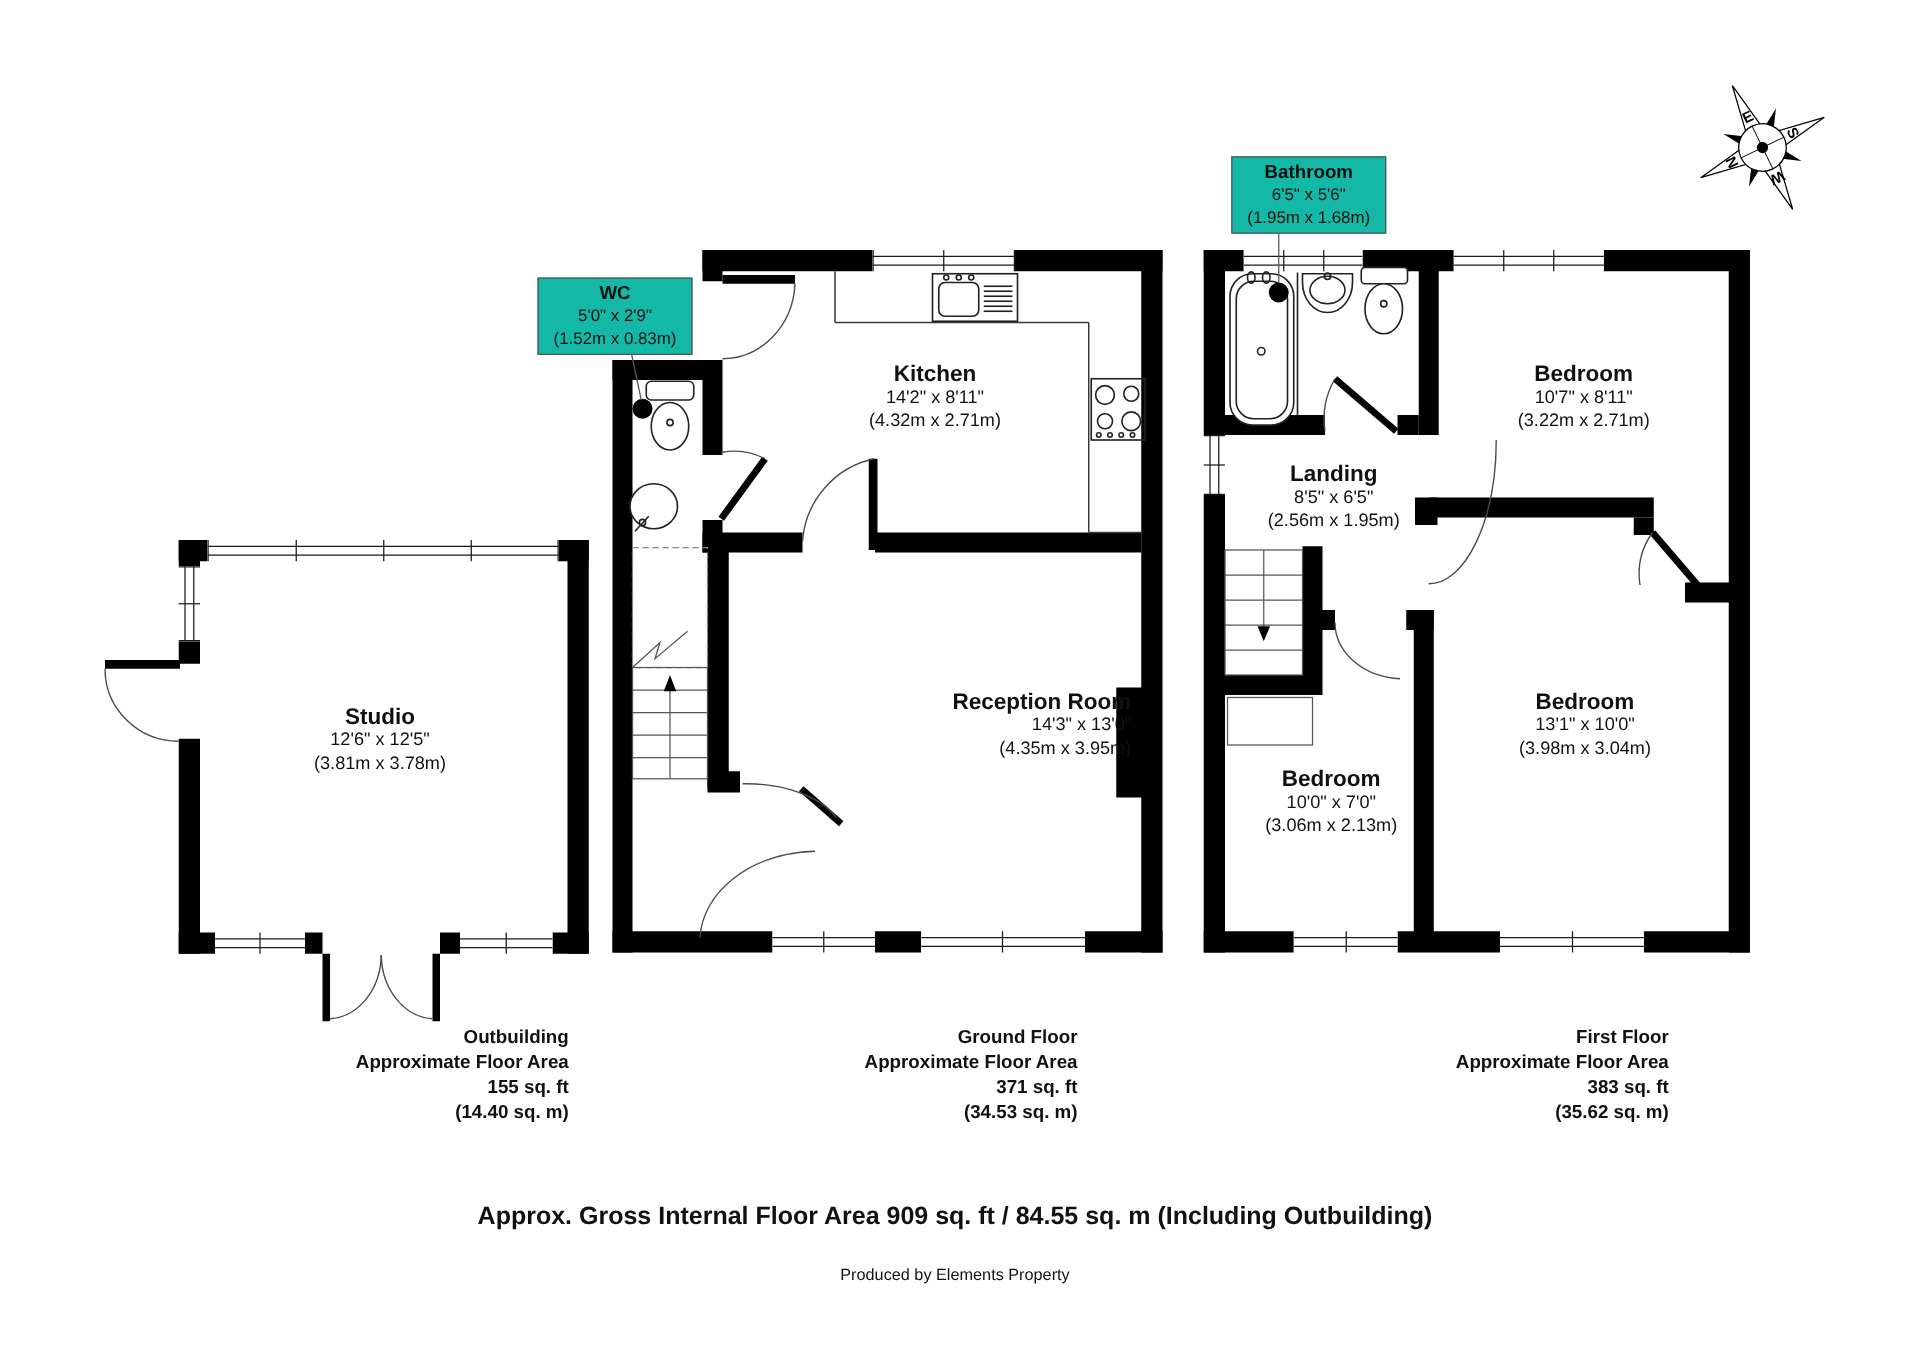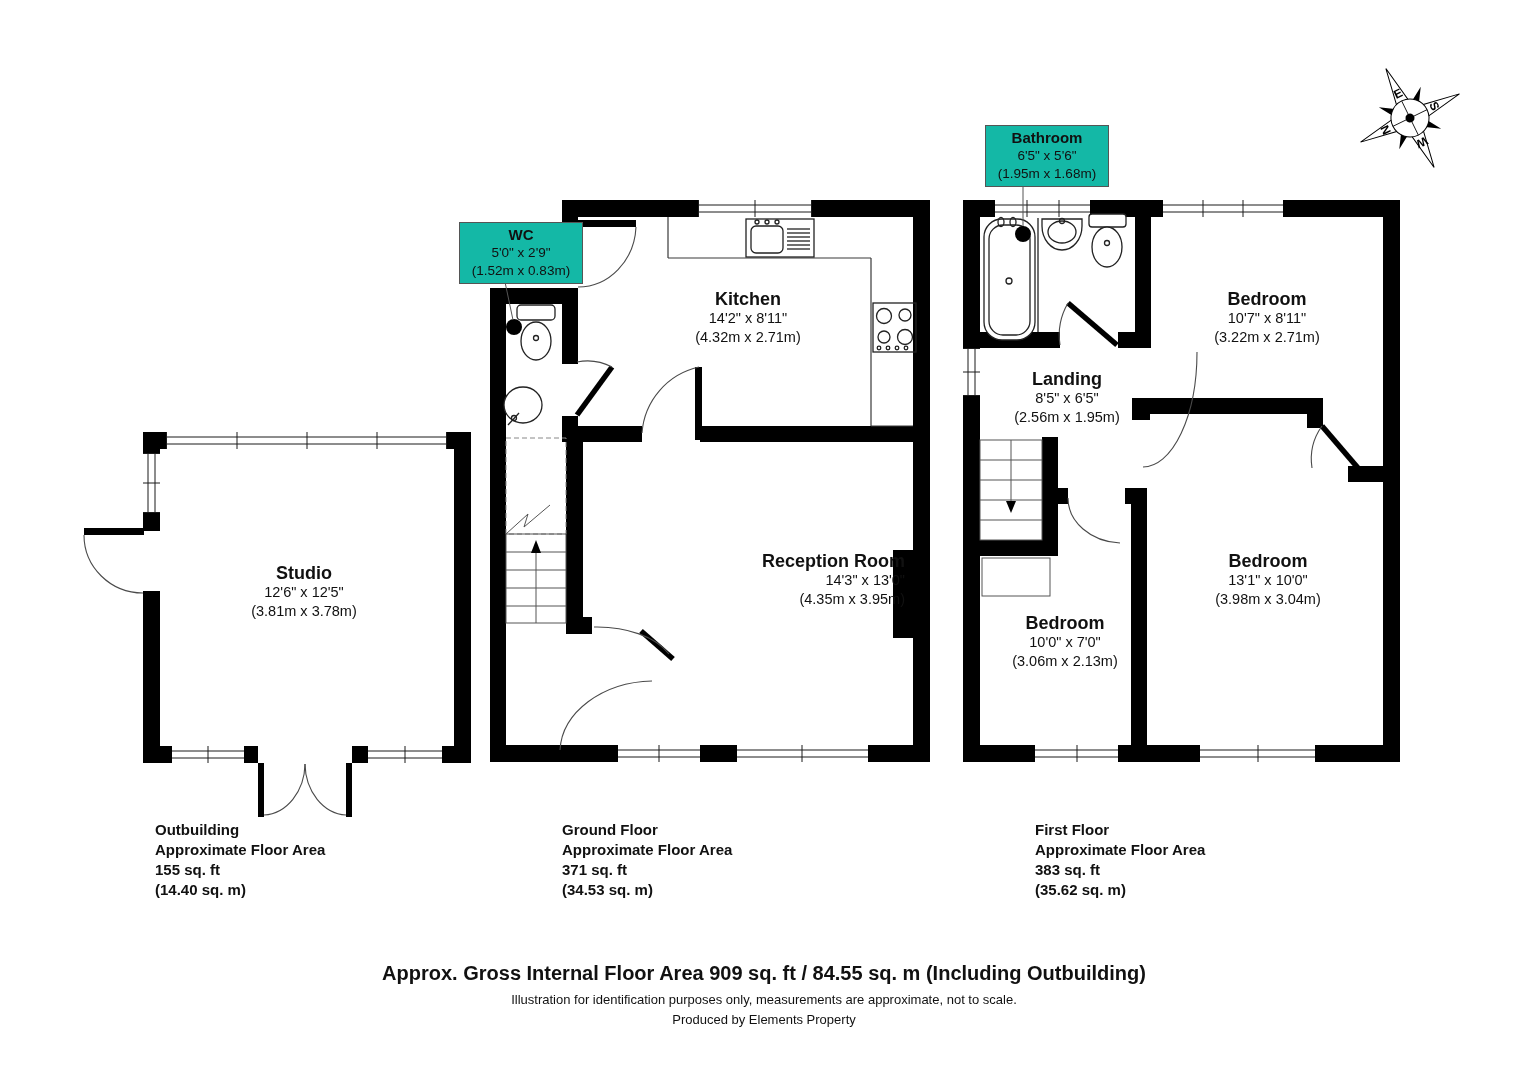--- a/index.html
+++ b/index.html
@@ -16,21 +16,21 @@
   .fixn{fill:none;stroke:#222;stroke-width:1.3;}
   .dash{fill:none;stroke:#888;stroke-width:1;stroke-dasharray:5 3;}
   .stair{fill:none;stroke:#555;stroke-width:1;}
   .ldr{stroke:#555;stroke-width:1;fill:none;}
   .blk{fill:#000;}
   .room-label{position:absolute;text-align:center;line-height:19px;font-size:14.5px;}
   .room-label .rname{display:block;font-weight:bold;font-size:18px;}
   .room-label .rdim{display:block;}
   .boxed{border:1px solid #555;background:#14b8a6;padding:3px 4px;line-height:18px;font-size:13.5px;}
   .boxed .rname{font-size:15px;}
-  .floor-summary{position:absolute;text-align:left;font-weight:bold;font-size:15px;line-height:20px;}
+  .floor-summary{position:absolute;text-align:right;font-weight:bold;font-size:15px;line-height:20px;}
   .floor-summary span{display:block;}
   .gross{position:absolute;left:0;top:962px;width:1528px;text-align:center;font-weight:bold;font-size:20px;}
   .disclaimer{position:absolute;left:0;top:992px;width:1528px;text-align:center;font-size:13px;}
   .credit{position:absolute;left:0;top:1012px;width:1528px;text-align:center;font-size:13px;}
   .compass-letter{font-size:12px;font-weight:bold;fill:#000;}
 </style>
 </head>
 <body>
 
 <div id="stage">
@@ -293,21 +293,21 @@
       <line x1="-19" y1="0" x2="19" y2="0" stroke="#000" stroke-width="0.8"></line>
       <circle cx="0" cy="0" r="4.5" fill="#000"></circle>
       <text class="compass-letter" x="0" y="-27" text-anchor="middle" dominant-baseline="central">N</text>
       <text class="compass-letter" x="0" y="0" transform="translate(27 0) rotate(90)" text-anchor="middle" dominant-baseline="central">E</text>
       <text class="compass-letter" x="0" y="0" transform="translate(0 27) rotate(180)" text-anchor="middle" dominant-baseline="central">S</text>
       <text class="compass-letter" x="0" y="0" transform="translate(-27 0) rotate(270)" text-anchor="middle" dominant-baseline="central">W</text>
     </g>
   </g>
 </svg>
 
-<div class="room-label boxed" style="left:430px;top:222px;width:114px;margin-left:29px;">
+<div class="room-label boxed" style="left:430px;top:222px;width:114px;">
   <span class="rname">WC</span>
   <span class="rdim">5'0" x 2'9"</span>
   <span class="rdim">(1.52m x 0.83m)</span>
 </div>
 
 <div class="room-label boxed" style="left:985px;top:125px;width:114px;">
   <span class="rname">Bathroom</span>
   <span class="rdim">6'5" x 5'6"</span>
   <span class="rdim">(1.95m x 1.68m)</span>
 </div>
@@ -369,16 +369,15 @@
 </div>
 
 <div class="floor-summary" style="left:1035px;top:820px;width:300px;">
   <span>First Floor</span>
   <span>Approximate Floor Area</span>
   <span>383 sq. ft</span>
   <span>(35.62 sq. m)</span>
 </div>
 
 <div class="gross">Approx. Gross Internal Floor Area 909 sq. ft / 84.55 sq. m (Including Outbuilding)</div>
-<div class="disclaimer">Illustration for identification purposes only, measurements are approximate, not to scale.</div>
 <div class="credit">Produced by Elements Property</div>
 
 </div>
 
 </body></html>

